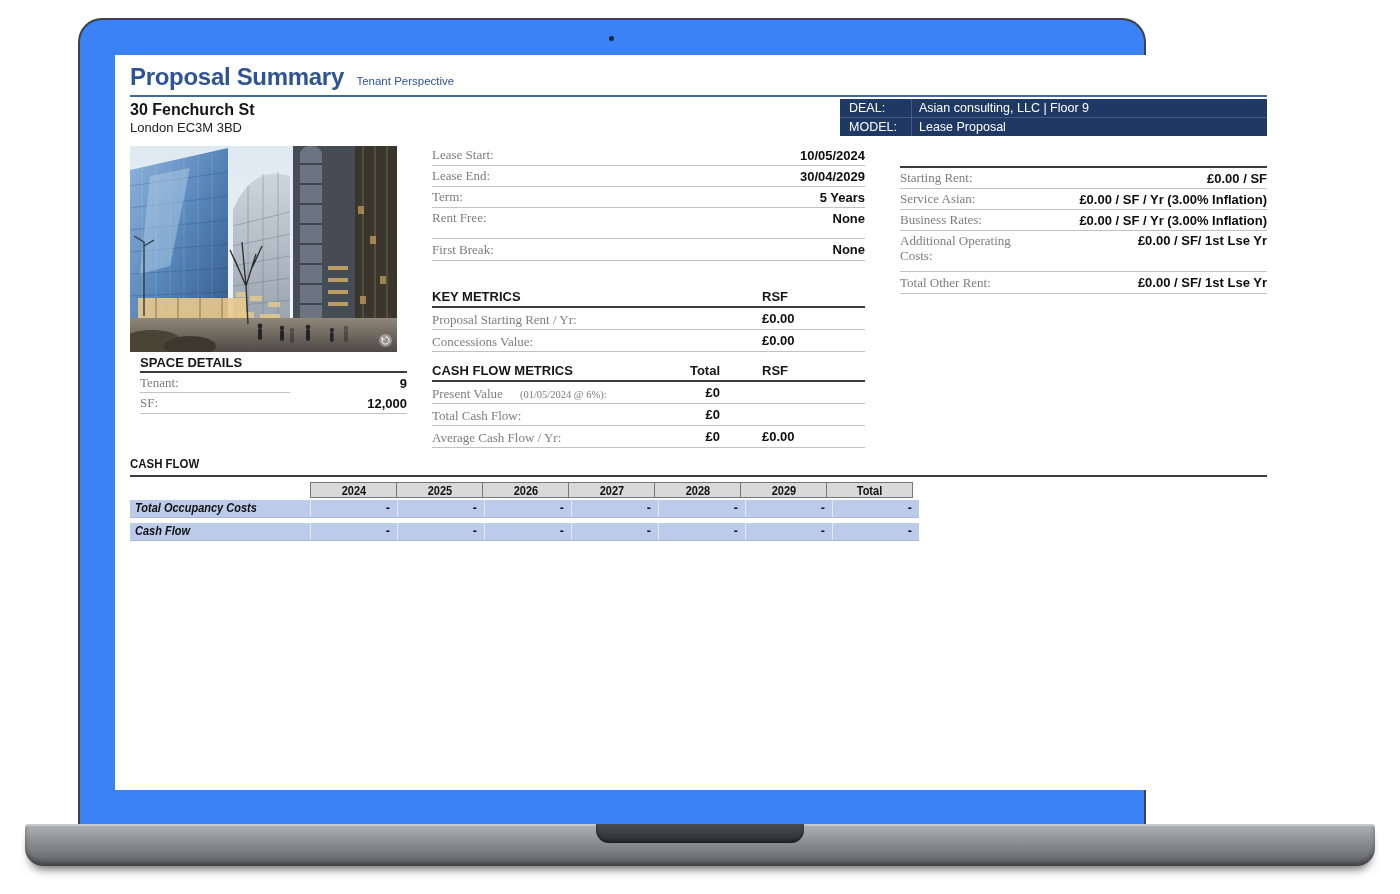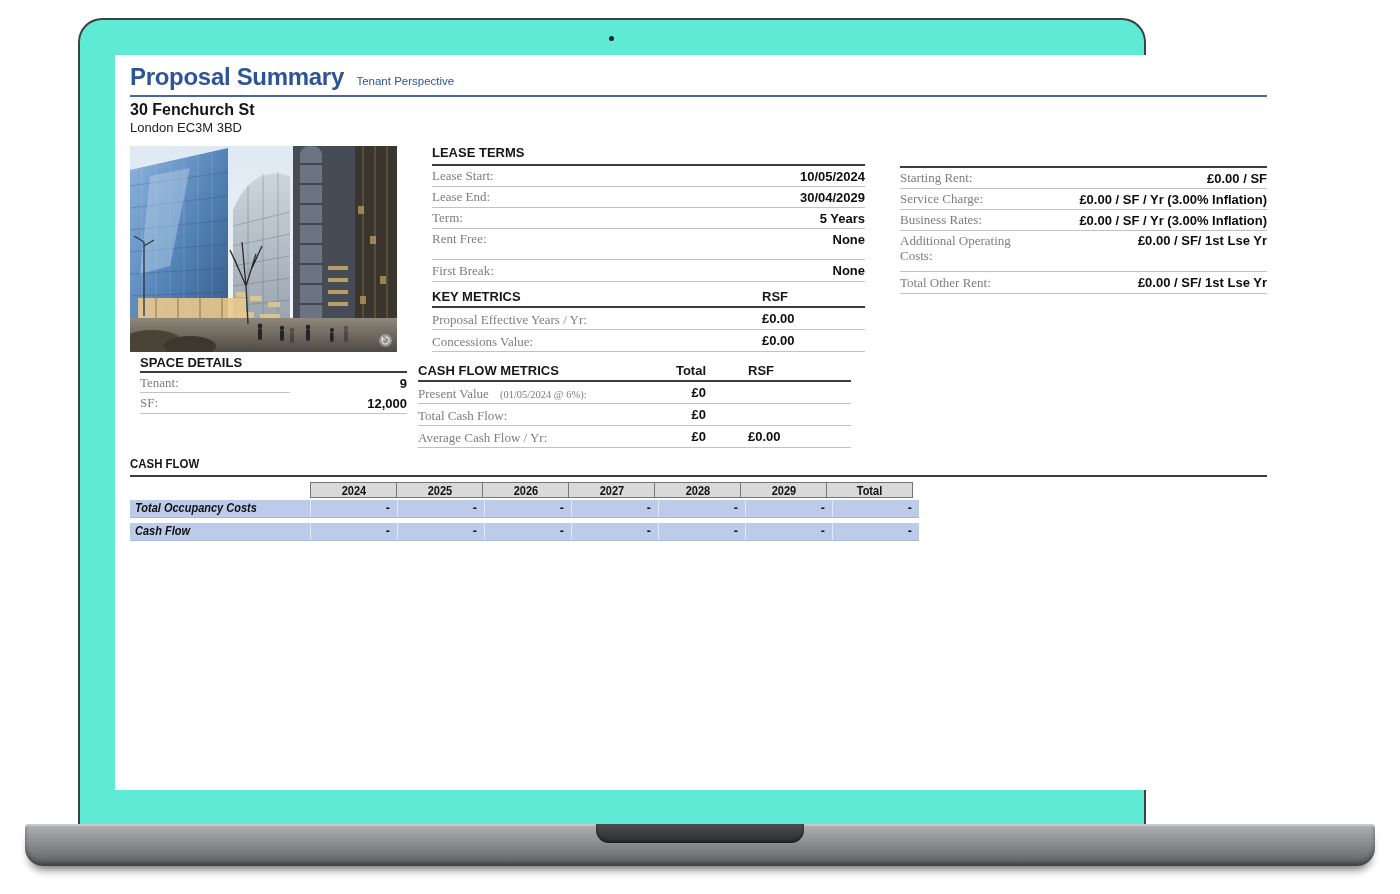--- a/index.html
+++ b/index.html
@@ -1,21 +1,21 @@
 <!DOCTYPE html>
 <html><head>
 <meta charset="utf-8">
 <style>
   html,body{margin:0;padding:0;}
   body{width:1400px;height:894px;background:#ffffff;position:relative;overflow:hidden;
        font-family:"Liberation Sans", sans-serif;}
 
   
   .bezel{position:absolute;left:78px;top:18px;width:1068px;height:806px;box-sizing:border-box;
-         background:#5eead4;border:2px solid #3f4144;border-bottom:none;
+         background:#3b82f6;border:2px solid #3f4144;border-bottom:none;
          border-radius:24px 24px 0 0;}
   .camera{position:absolute;left:50%;top:16px;width:5px;height:5px;margin-left:-3px;
           border-radius:50%;background:#182432;}
   .screen{position:absolute;left:35px;top:35px;width:1170px;height:735px;background:#ffffff;color:#111;}
   .base{position:absolute;left:25px;top:824px;width:1350px;height:42px;
         background:linear-gradient(180deg,#b0b2b5 0%,#939598 35%,#7b7d80 65%,#5a5c5f 100%);
         border-radius:4px 4px 18px 18px;
         box-shadow:0 8px 10px -5px rgba(0,0,0,.6), inset 0 2px 0 rgba(255,255,255,.35), inset 0 -3px 5px rgba(0,0,0,.35);}
   .notch{position:absolute;left:50%;top:0;width:208px;height:19px;transform:translateX(-50%);
          background:linear-gradient(180deg,#4b4c4f 0%,#2c2d30 100%);
@@ -68,25 +68,25 @@
 
   
   .rent{left:785px;top:90px;width:367px;}
   .rent .head-space{height:21px;}
   .row.tall{height:40px;align-items:flex-start;}
   .row.tall .lbl{width:140px;line-height:15px;padding-top:2px;}
   .row.tall .val{padding-top:2px;}
 
   
   .km{left:317px;top:234px;width:433px;}
-  .cfm{left:303px;top:308px;width:433px;}
+  .cfm{left:317px;top:308px;width:433px;}
   .km .sec-h,.cfm .sec-h{height:17px;}
   .mrow{position:relative;height:21px;line-height:21px;border-bottom:1px solid #C2C2C2;}
   .mrow .lbl{line-height:21px;}
-  .note{font-family:"Liberation Serif", serif;font-size:10.5px;color:#7d7d7d;margin-left:11px;}
+  .note{font-family:"Liberation Serif", serif;font-size:10.5px;color:#7d7d7d;margin-left:17px;}
   .col-total{position:absolute;left:225px;width:63px;text-align:right;top:0;}
   .col-rsf{position:absolute;left:330px;top:0;text-align:left;}
   .hdr-col{font-size:13px;font-weight:bold;color:#161616;}
 
   
   .cf{left:15px;top:401px;width:1137px;}
   .cf .sec-h{height:19px;}
   .cond{display:inline-block;transform:scaleX(0.88);transform-origin:0 50%;}
   .cond-c{display:inline-block;transform:scaleX(0.88);transform-origin:50% 50%;}
   .cf-head{display:flex;margin-left:180px;margin-top:5px;}
@@ -115,20 +115,30 @@
       <span class="doc-title">Proposal Summary</span>
       <span class="doc-subtitle">Tenant Perspective</span>
     </div>
     <div class="title-rule"></div>
 
     <div class="address">
       <div class="addr-name">30 Fenchurch St</div>
       <div class="addr-loc">London EC3M 3BD</div>
     </div>
 
+    <div class="banner">
+      <div class="banner-row">
+        <span class="banner-lbl">DEAL:</span>
+        <span class="banner-val">Asian consulting, LLC | Floor 9</span>
+      </div>
+      <div class="banner-row">
+        <span class="banner-lbl">MODEL:</span>
+        <span class="banner-val">Lease Proposal</span>
+      </div>
+    </div>
 
     <div class="photo">
       <svg width="267" height="206" viewBox="0 0 267 206">
         <defs>
           <linearGradient id="sky" x1="0" y1="0" x2="0" y2="1">
             <stop offset="0" stop-color="#dfe9f2"></stop>
               <stop offset="1" stop-color="#f3f6f9"></stop>
           </linearGradient>
           <linearGradient id="glass" x1="0" y1="0" x2="1" y2="1">
             <stop offset="0" stop-color="#8fb4dd"></stop>
@@ -268,21 +278,20 @@
         <span class="lbl lbb">Tenant:</span>
         <span class="val">9</span>
       </div>
       <div class="row bb">
         <span class="lbl">SF:</span>
         <span class="val">12,000</span>
       </div>
     </section>
 
     <section class="sec lease">
-      <div class="sec-h thick">LEASE TERMS</div>
       <div class="row h20 bb">
         <span class="lbl">Lease Start:</span>
         <span class="val">10/05/2024</span>
       </div>
       <div class="row h20 bb">
         <span class="lbl">Lease End:</span>
         <span class="val">30/04/2029</span>
       </div>
       <div class="row h20 bb">
         <span class="lbl">Term:</span>
@@ -299,21 +308,21 @@
       </div>
     </section>
 
     <section class="sec rent">
       <div class="head-space thick"></div>
       <div class="row h20 bb">
         <span class="lbl">Starting Rent:</span>
         <span class="val">£0.00 / SF</span>
       </div>
       <div class="row h20 bb">
-        <span class="lbl">Service Charge:</span>
+        <span class="lbl">Service Asian:</span>
         <span class="val">£0.00 / SF / Yr (3.00% Inflation)</span>
       </div>
       <div class="row h20 bb">
         <span class="lbl">Business Rates:</span>
         <span class="val">£0.00 / SF / Yr (3.00% Inflation)</span>
       </div>
       <div class="row tall bb">
         <span class="lbl">Additional Operating Costs:</span>
         <span class="val">£0.00 / SF/ 1st Lse Yr</span>
       </div>
@@ -322,21 +331,21 @@
         <span class="val">£0.00 / SF/ 1st Lse Yr</span>
       </div>
     </section>
 
     <section class="sec km">
       <div class="sec-h thick">
         <span>KEY METRICS</span>
         <span class="col-rsf hdr-col">RSF</span>
       </div>
       <div class="mrow">
-        <span class="lbl">Proposal Effective Years / Yr:</span>
+        <span class="lbl">Proposal Starting Rent / Yr:</span>
         <span class="col-rsf val">£0.00</span>
       </div>
       <div class="mrow">
         <span class="lbl">Concessions Value:</span>
         <span class="col-rsf val">£0.00</span>
       </div>
     </section>
 
     <section class="sec cfm">
       <div class="sec-h thick">

